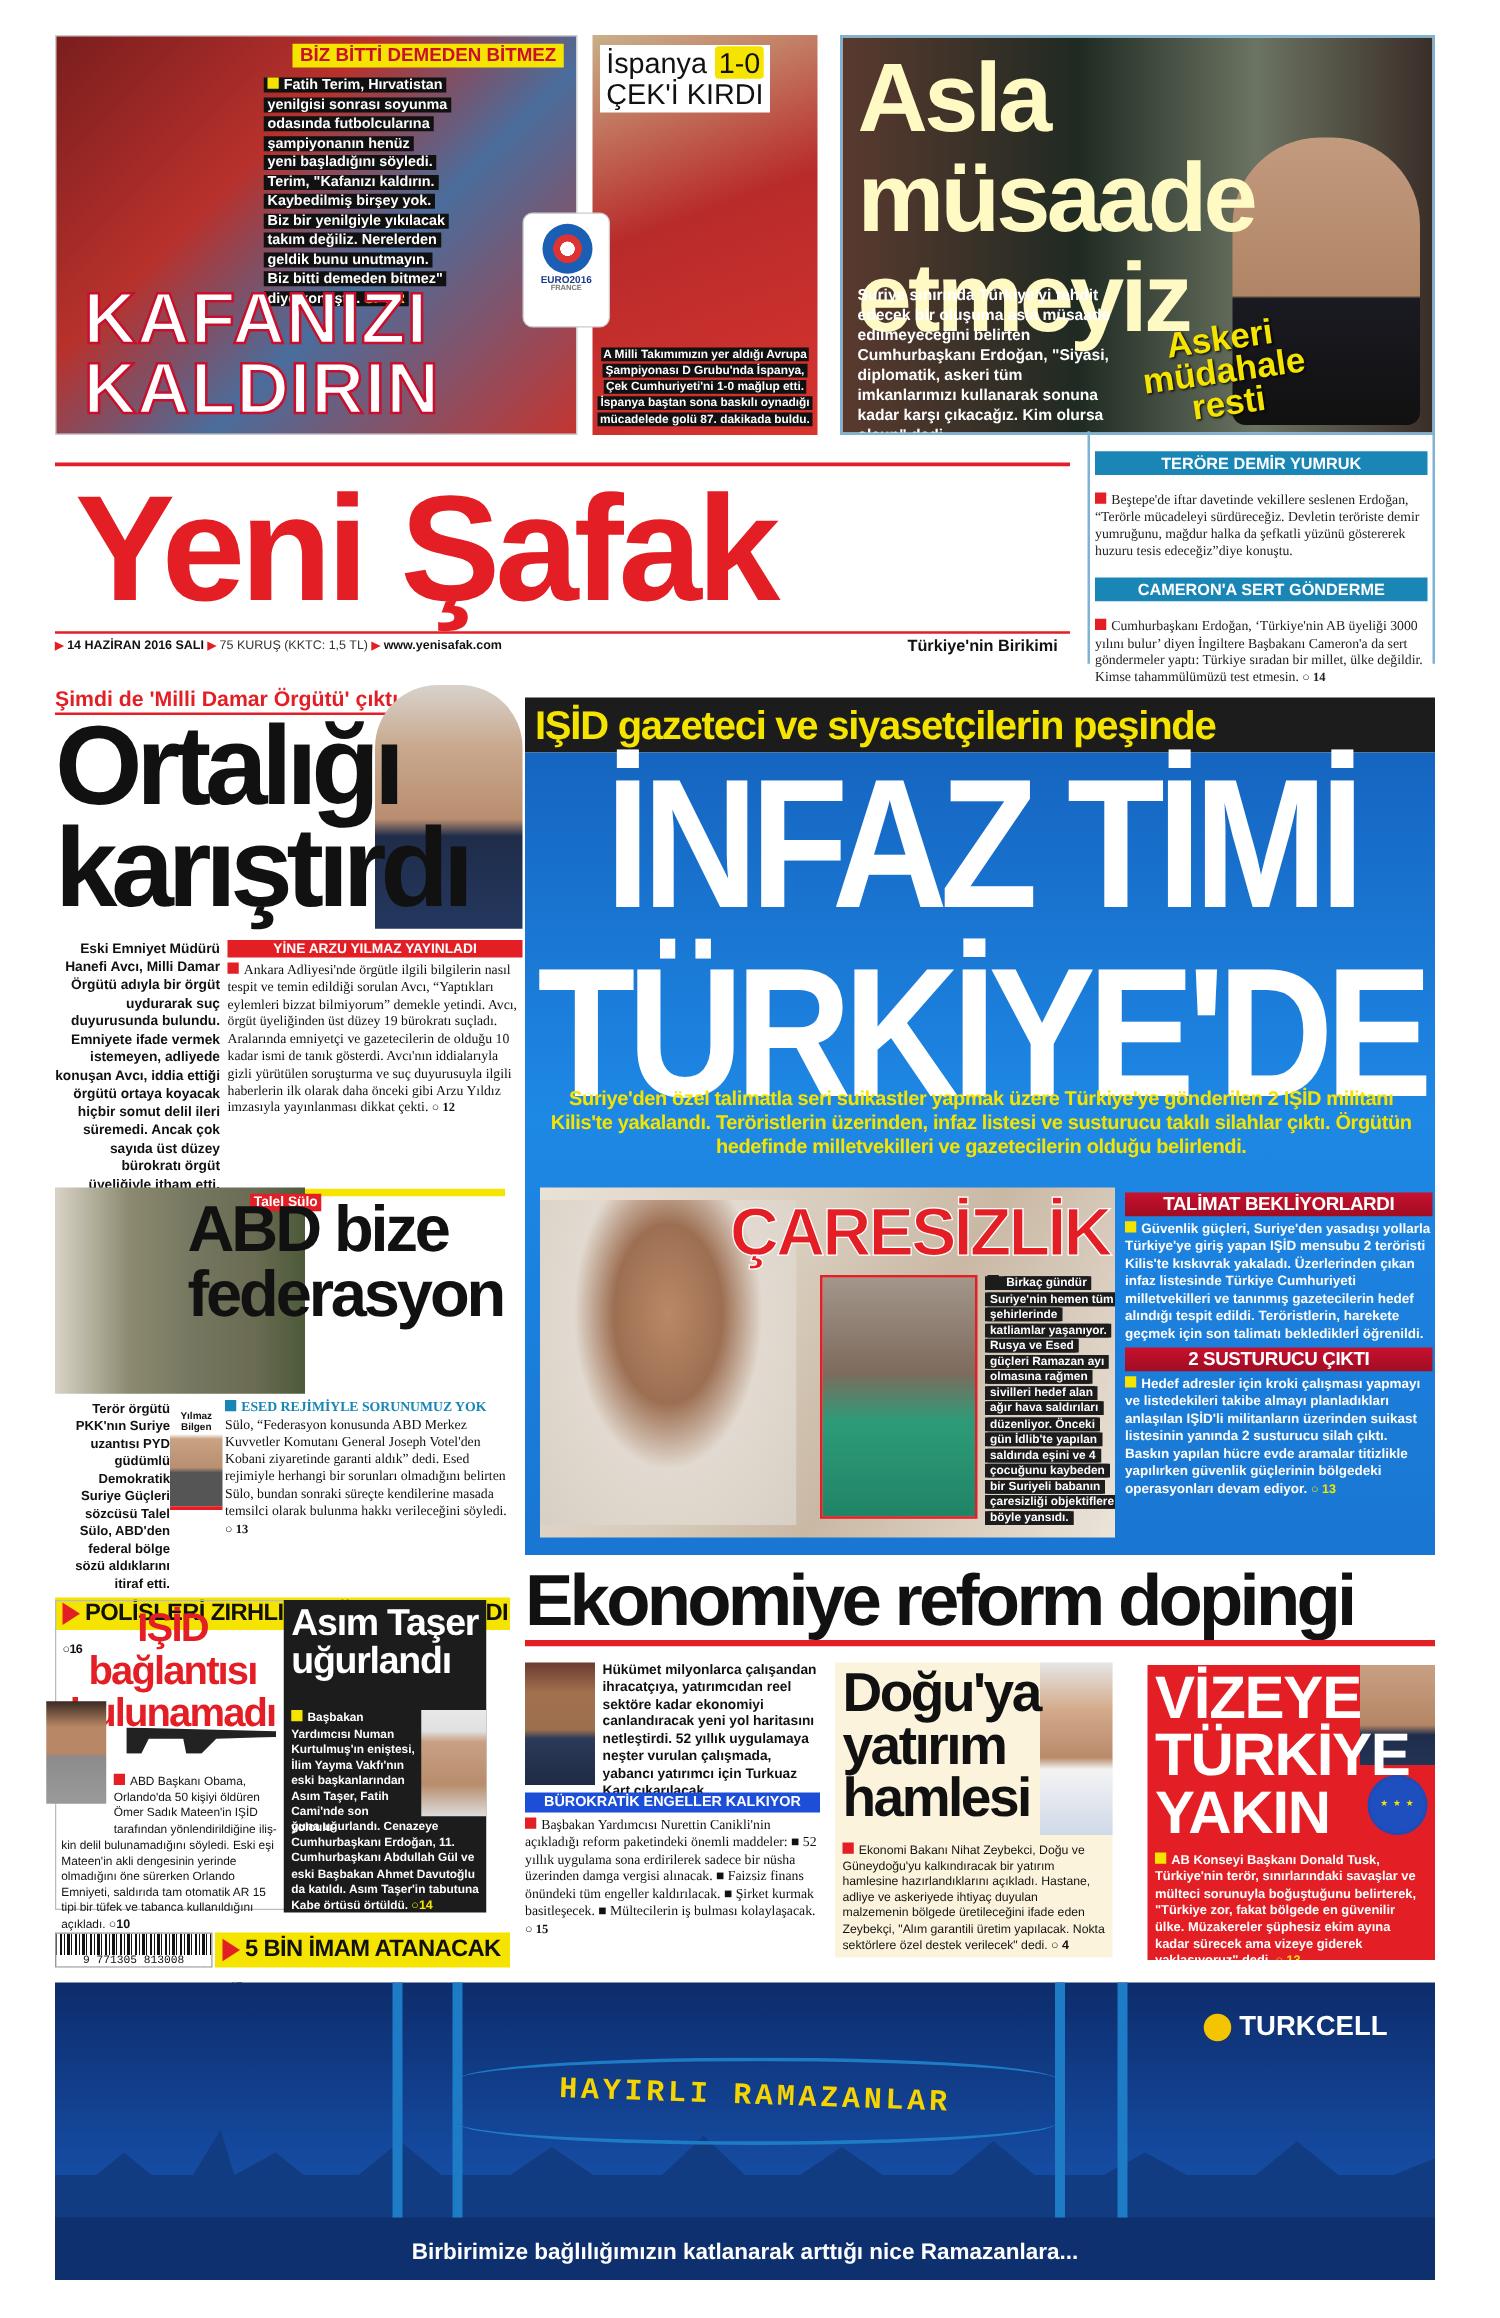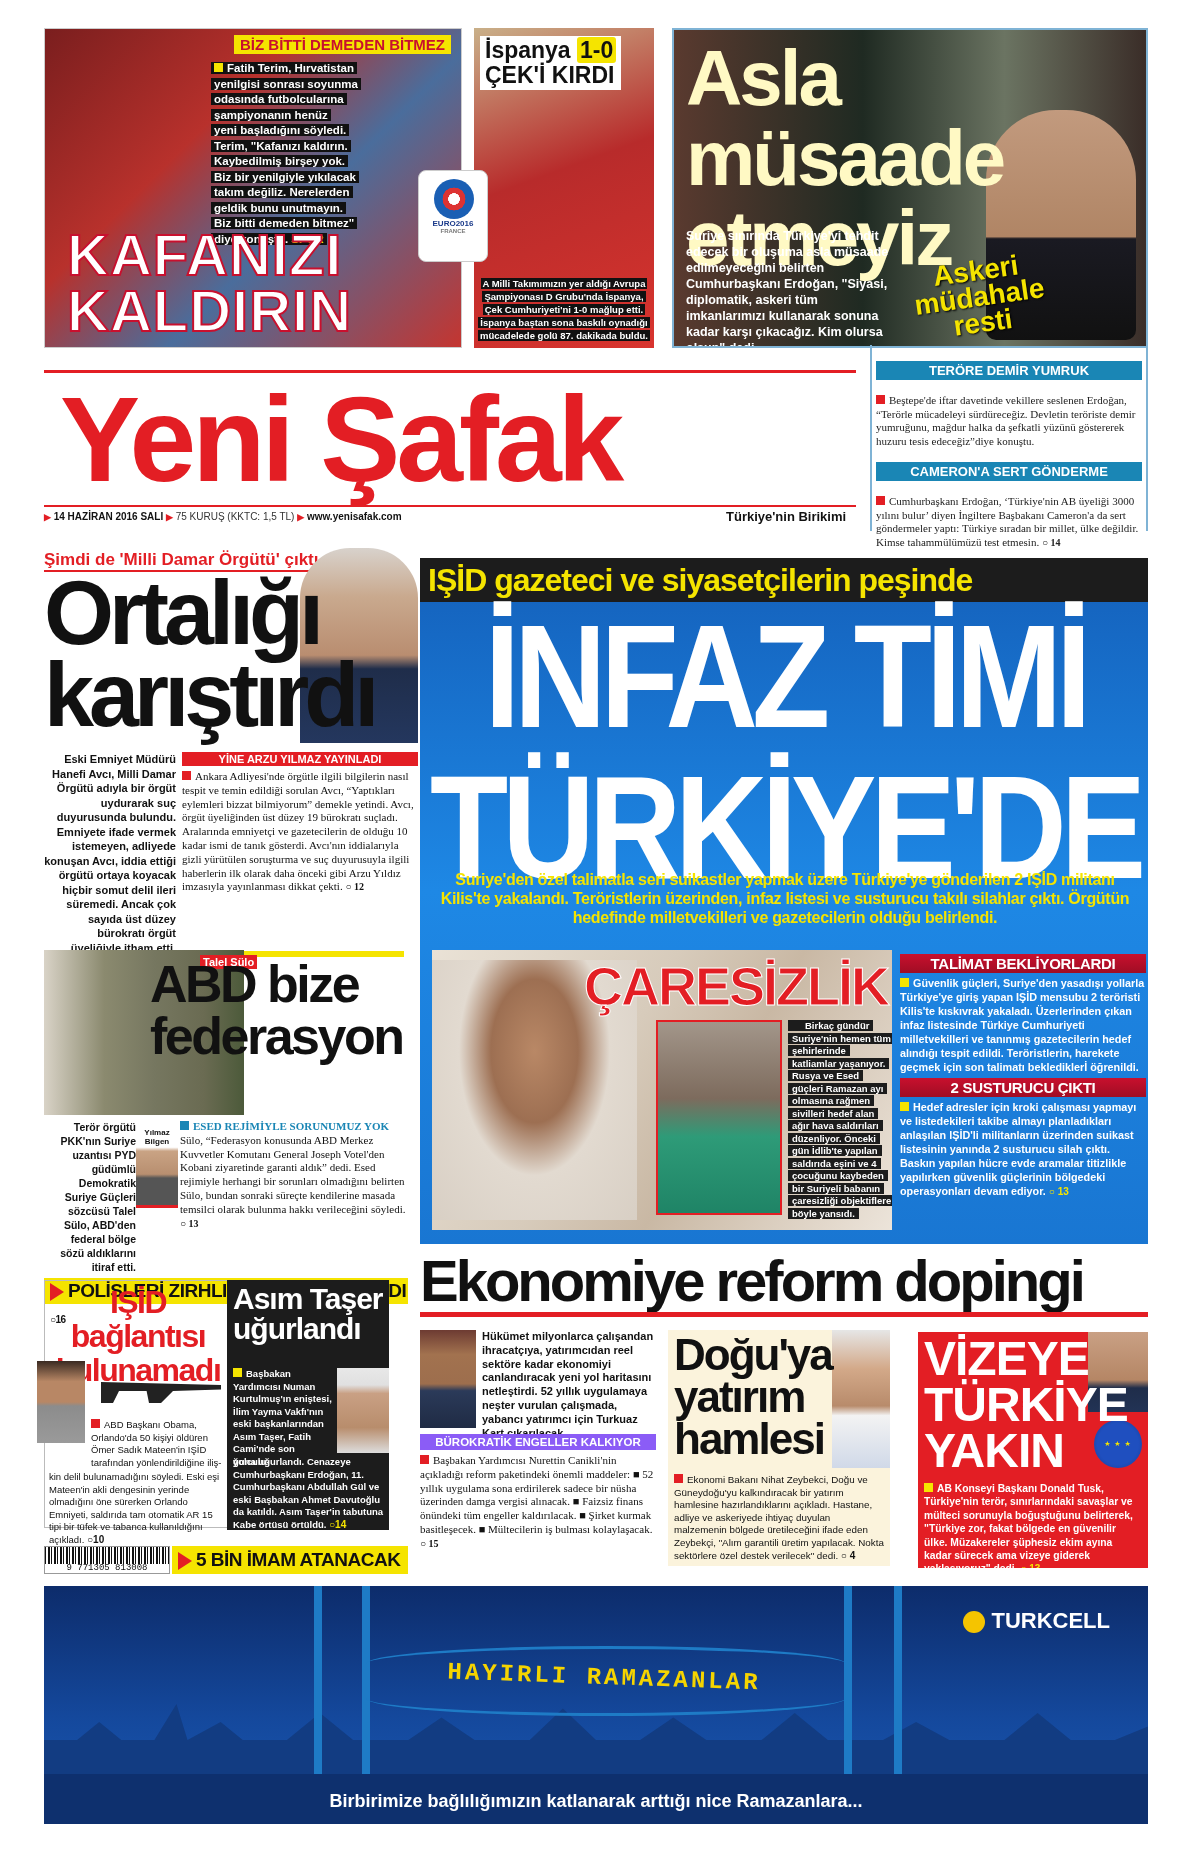--- a/index.html
+++ b/index.html
@@ -9,21 +9,21 @@
 .sq{display:inline-block;width:9px;height:9px;background:#e31e24;margin-right:4px;vertical-align:baseline}
 .sqy{background:#f5e400}
 .pg{font-weight:700;font-size:10px;white-space:nowrap}
 
 #p1{left:44px;top:28px;width:418px;height:320px;background:linear-gradient(135deg,#7a1e1e 0%,#b8312c 35%,#4a6d9c 60%,#c43530 100%);border:1px solid #ccc;overflow:hidden}
 #p1 .kick{right:10px;top:6px;background:#f5e400;color:#c8102e;font-size:15px;font-weight:700;padding:1px 6px}
 #p1 .txt{right:20px;top:32px;width:230px;text-align:left;font-size:11.5px;line-height:15.5px;color:#fff;font-weight:700}
 #p1 .txt span.l{background:#111;padding:0 3px;box-decoration-break:clone;-webkit-box-decoration-break:clone}
 #p1 .big{left:22px;top:198px;font-size:58px;line-height:56px;color:#fff;font-weight:900;-webkit-text-stroke:2px #c8102e;letter-spacing:1px}
 #p2{left:474px;top:28px;width:180px;height:320px;background:linear-gradient(160deg,#c9b089 0%,#b82b2b 45%,#d8342e 100%);overflow:hidden}
-#p2 .hd{left:6px;top:8px;background:#fff;padding:2px 5px;font-size:23px;line-height:25px;font-weight:700;color:#111}
+#p2 .hd{left:6px;top:8px;background:#fff;padding:2px 5px;font-size:23px;line-height:25px;font-weight:400;color:#111}
 #p2 .hd .sc{background:#f5e400;color:#111;padding:0 3px;border-radius:3px}
 #p2 .cap{left:4px;bottom:6px;width:172px;font-size:9.5px;line-height:13px;color:#fff;font-weight:700;text-align:center}
 #p2 .cap span{background:#111;padding:0 2px;box-decoration-break:clone;-webkit-box-decoration-break:clone}
 #euro{left:418px;top:170px;width:70px;height:92px;background:#fff;border-radius:8px;border:1px solid #ccc;text-align:center;font-size:8px;font-weight:700;color:#1a3a8a;padding-top:48px;z-index:3}
 #euro .cup{position:absolute;left:15px;top:8px;width:40px;height:40px;border-radius:50%;background:radial-gradient(circle,#fff 20%,#d33 21%,#d33 40%,#1a5fb4 41%)}
 #p3{left:672px;top:28px;width:476px;height:320px;background:linear-gradient(90deg,#5a3a2f 0%,#1f2a22 40%,#6b7462 70%,#3a2d28 100%);border:2px solid #7fb3d5;overflow:hidden}
 #p3 .big{left:12px;top:8px;font-size:78px;line-height:80px;color:#fff9c4;font-weight:900;letter-spacing:-3px}
 #p3 .body{left:12px;top:198px;width:210px;font-size:12.5px;line-height:16px;color:#fff;font-weight:700}
 #p3 .askeri{left:240px;top:228px;font-size:28px;line-height:26px;color:#f5e400;font-weight:900;transform:rotate(-8deg);text-align:center;text-shadow:1px 1px 2px #000}
 #erd{right:10px;top:80px;width:150px;height:230px;border-radius:70px 70px 10px 10px;background:linear-gradient(180deg,#c29a7e 0%,#b08565 55%,#1a1a22 56%,#111 100%)}
@@ -82,21 +82,21 @@
 #care .cap{position:absolute;left:356px;top:70px;width:104px;font-size:9.5px;line-height:12.5px;color:#fff;font-weight:700}
 #care .cap span{background:#1c1c1c;padding:0 2px;box-decoration-break:clone;-webkit-box-decoration-break:clone}
 #talimat{left:900px;top:954px;width:246px}
 .rbh{background:linear-gradient(180deg,#c8102e,#a00d24);color:#fff;font-weight:900;font-size:15px;text-align:center;padding:1px 0;letter-spacing:-0.3px}
 .rbt{color:#fff;font-size:10.8px;line-height:14px;font-weight:700;padding:3px 0 4px}
 
 #eko{left:420px;top:1250px;width:728px;font-size:58px;line-height:62px;font-weight:900;letter-spacing:-3px;white-space:nowrap}
 #ekorule{left:420px;top:1312px;width:728px;height:5px;background:#e31e24}
 #canikli{left:420px;top:1330px;width:56px;height:98px;background:linear-gradient(180deg,#6d3b32 0%,#a2724f 25%,#9d6e4d 55%,#2b3a59 62%,#1f2b44 100%)}
 #eko-lead{left:482px;top:1330px;width:172px;font-size:11px;line-height:13.8px;font-weight:700}
-#buro{left:420px;top:1434px;width:236px;background:#8b5cf6;color:#fff;font-size:11.5px;font-weight:700;text-align:center;padding:2px 0}
+#buro{left:420px;top:1434px;width:236px;background:#1d4ed8;color:#fff;font-size:11.5px;font-weight:700;text-align:center;padding:2px 0}
 #eko-body{left:420px;top:1454px;width:236px;font-size:11px;line-height:13.8px}
 #dogu{left:668px;top:1330px;width:222px;height:236px;background:#fbf3dc}
 #dogu .hd{position:absolute;left:6px;top:4px;font-size:44px;line-height:42px;font-weight:900;letter-spacing:-2px}
 #dogu .photo{position:absolute;right:0;top:0;width:58px;height:138px;background:linear-gradient(180deg,#e6e6e6 0%,#d3a989 28%,#b88b6b 55%,#f3f3f3 62%,#d0d9e8 100%)}
 #dogu .body{position:absolute;left:6px;top:144px;width:210px;font-size:9.8px;line-height:12.6px}
 #tusk{left:918px;top:1332px;width:230px;height:236px;background:#e31e24;overflow:hidden}
 #tusk .hd{position:absolute;left:6px;top:4px;font-size:48px;line-height:46px;font-weight:900;color:#fff;letter-spacing:-1px}
 #tusk .photo{position:absolute;right:0;top:0;width:60px;height:80px;background:linear-gradient(180deg,#c9a084 0%,#b58665 60%,#1f2d4a 70%,#223355 100%)}
 #tusk .eu{position:absolute;right:6px;top:88px;width:48px;height:48px;border-radius:50%;background:radial-gradient(circle,#1f4fbf 60%,#153a91 100%);color:#f5e400;font-size:7px;text-align:center;line-height:48px;letter-spacing:1px}
 #tusk .body{position:absolute;left:6px;top:150px;width:218px;font-size:10.3px;line-height:13.4px;color:#fff;font-weight:700}

